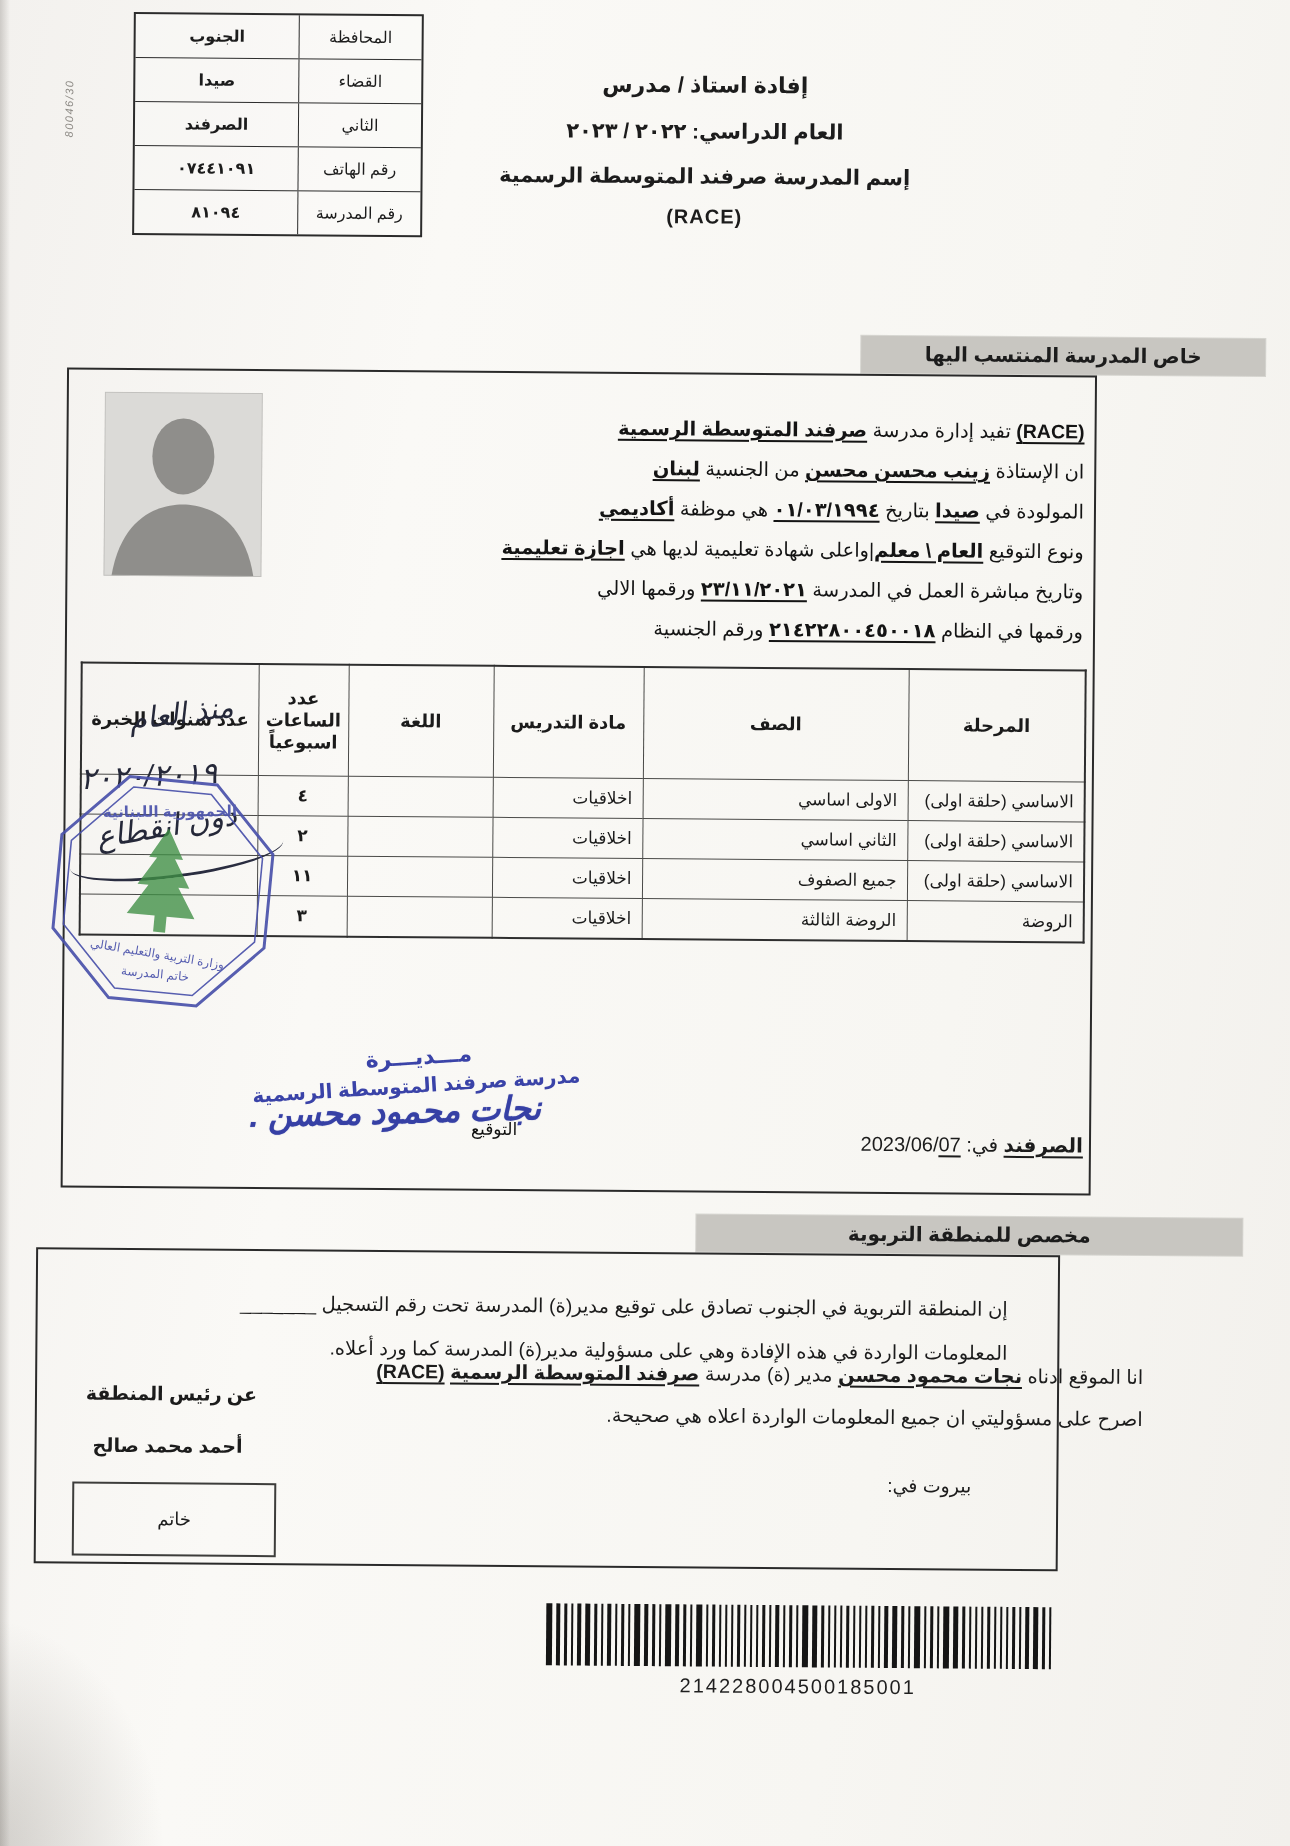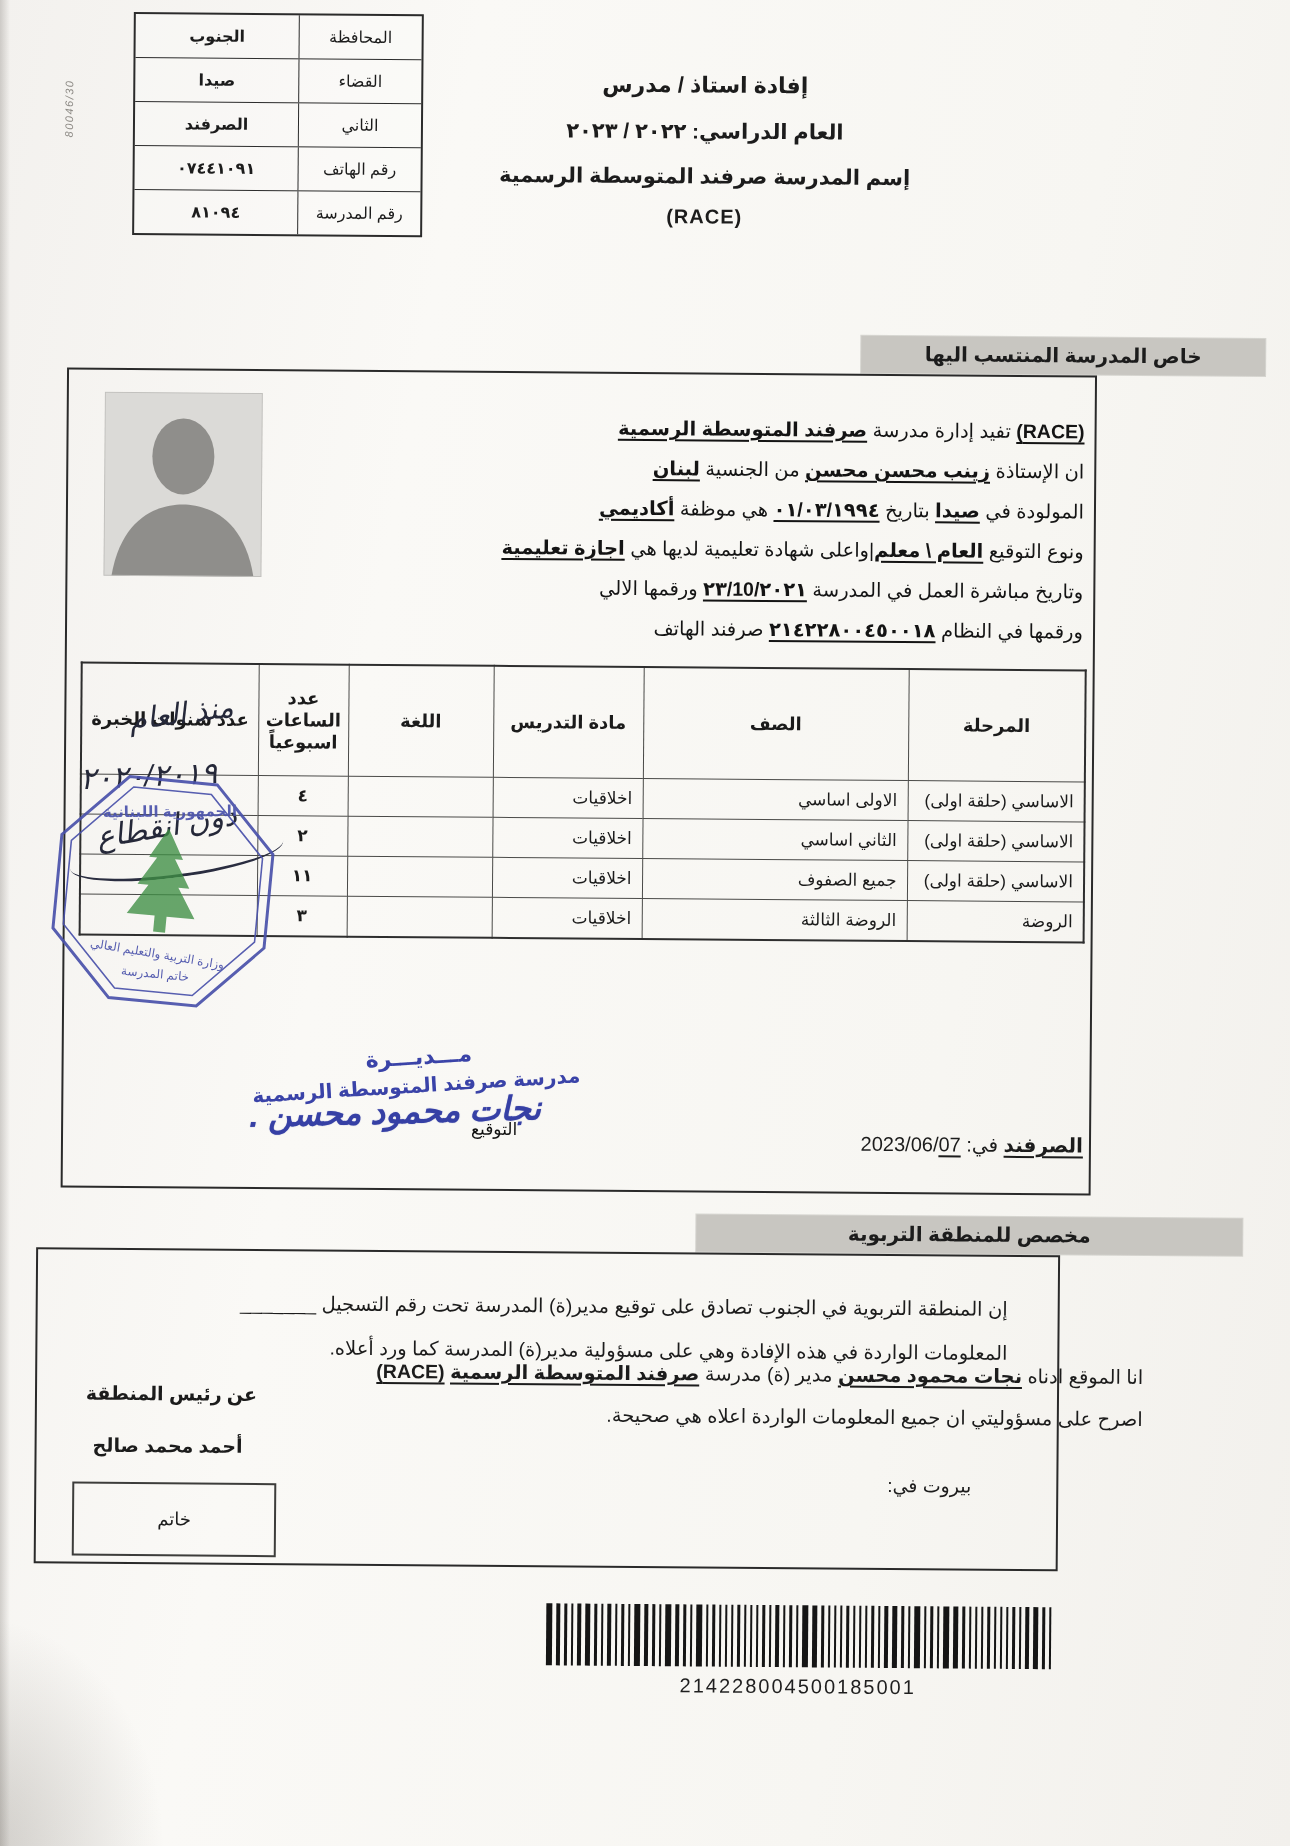--- a/index.html
+++ b/index.html
@@ -146,22 +146,22 @@
           <path d="M8,184 C18,122 58,112 79,112 C100,112 140,122 150,184 Z" fill="#8f8e8b"></path>
           <rect x="0" y="0" width="158" height="184" fill="none" stroke="#c2c1be" stroke-width="2"></rect>
         </svg>
       </div>
 
       <div class="para1 rtl">
         <div><span class="sg-u sg-b">(RACE)</span><span> تفيد إدارة مدرسة </span><span class="sg-u sg-b">صرفند المتوسطة الرسمية</span></div>
         <div><span>ان الإستاذة </span><span class="sg-u sg-b">زينب محسن محسن</span><span> من الجنسية </span><span class="sg-u sg-b">لبنان</span></div>
         <div><span>المولودة في </span><span class="sg-u sg-b">صيدا</span><span> بتاريخ </span><span class="sg-u sg-b">٠١/٠٣/١٩٩٤</span><span> هي موظفة </span><span class="sg-u sg-b">أكاديمي</span></div>
         <div><span>ونوع التوقيع </span><span class="sg-u sg-b">العام \ معلم</span><span>|واعلى شهادة تعليمية لديها هي </span><span class="sg-u sg-b">اجازة تعليمية</span></div>
-        <div><span>وتاريخ مباشرة العمل في المدرسة </span><span class="sg-u sg-b">٢٣/10/٢٠٢١</span><span> ورقمها الالي</span></div>
-        <div><span>ورقمها في النظام </span><span class="sg-u sg-b">٢١٤٢٢٨٠٠٤٥٠٠١٨</span><span> صرفند الهاتف</span></div>
+        <div><span>وتاريخ مباشرة العمل في المدرسة </span><span class="sg-u sg-b">٢٣/١١/٢٠٢١</span><span> ورقمها الالي</span></div>
+        <div><span>ورقمها في النظام </span><span class="sg-u sg-b">٢١٤٢٢٨٠٠٤٥٠٠١٨</span><span> ورقم الجنسية</span></div>
       </div>
 
       <table class="mtable" dir="rtl">
         <colgroup>
           <col style="width:177px">
             <col style="width:265px">
             <col style="width:150px">
           <col style="width:145px">
             <col style="width:90px">
             <col style="width:177px">

